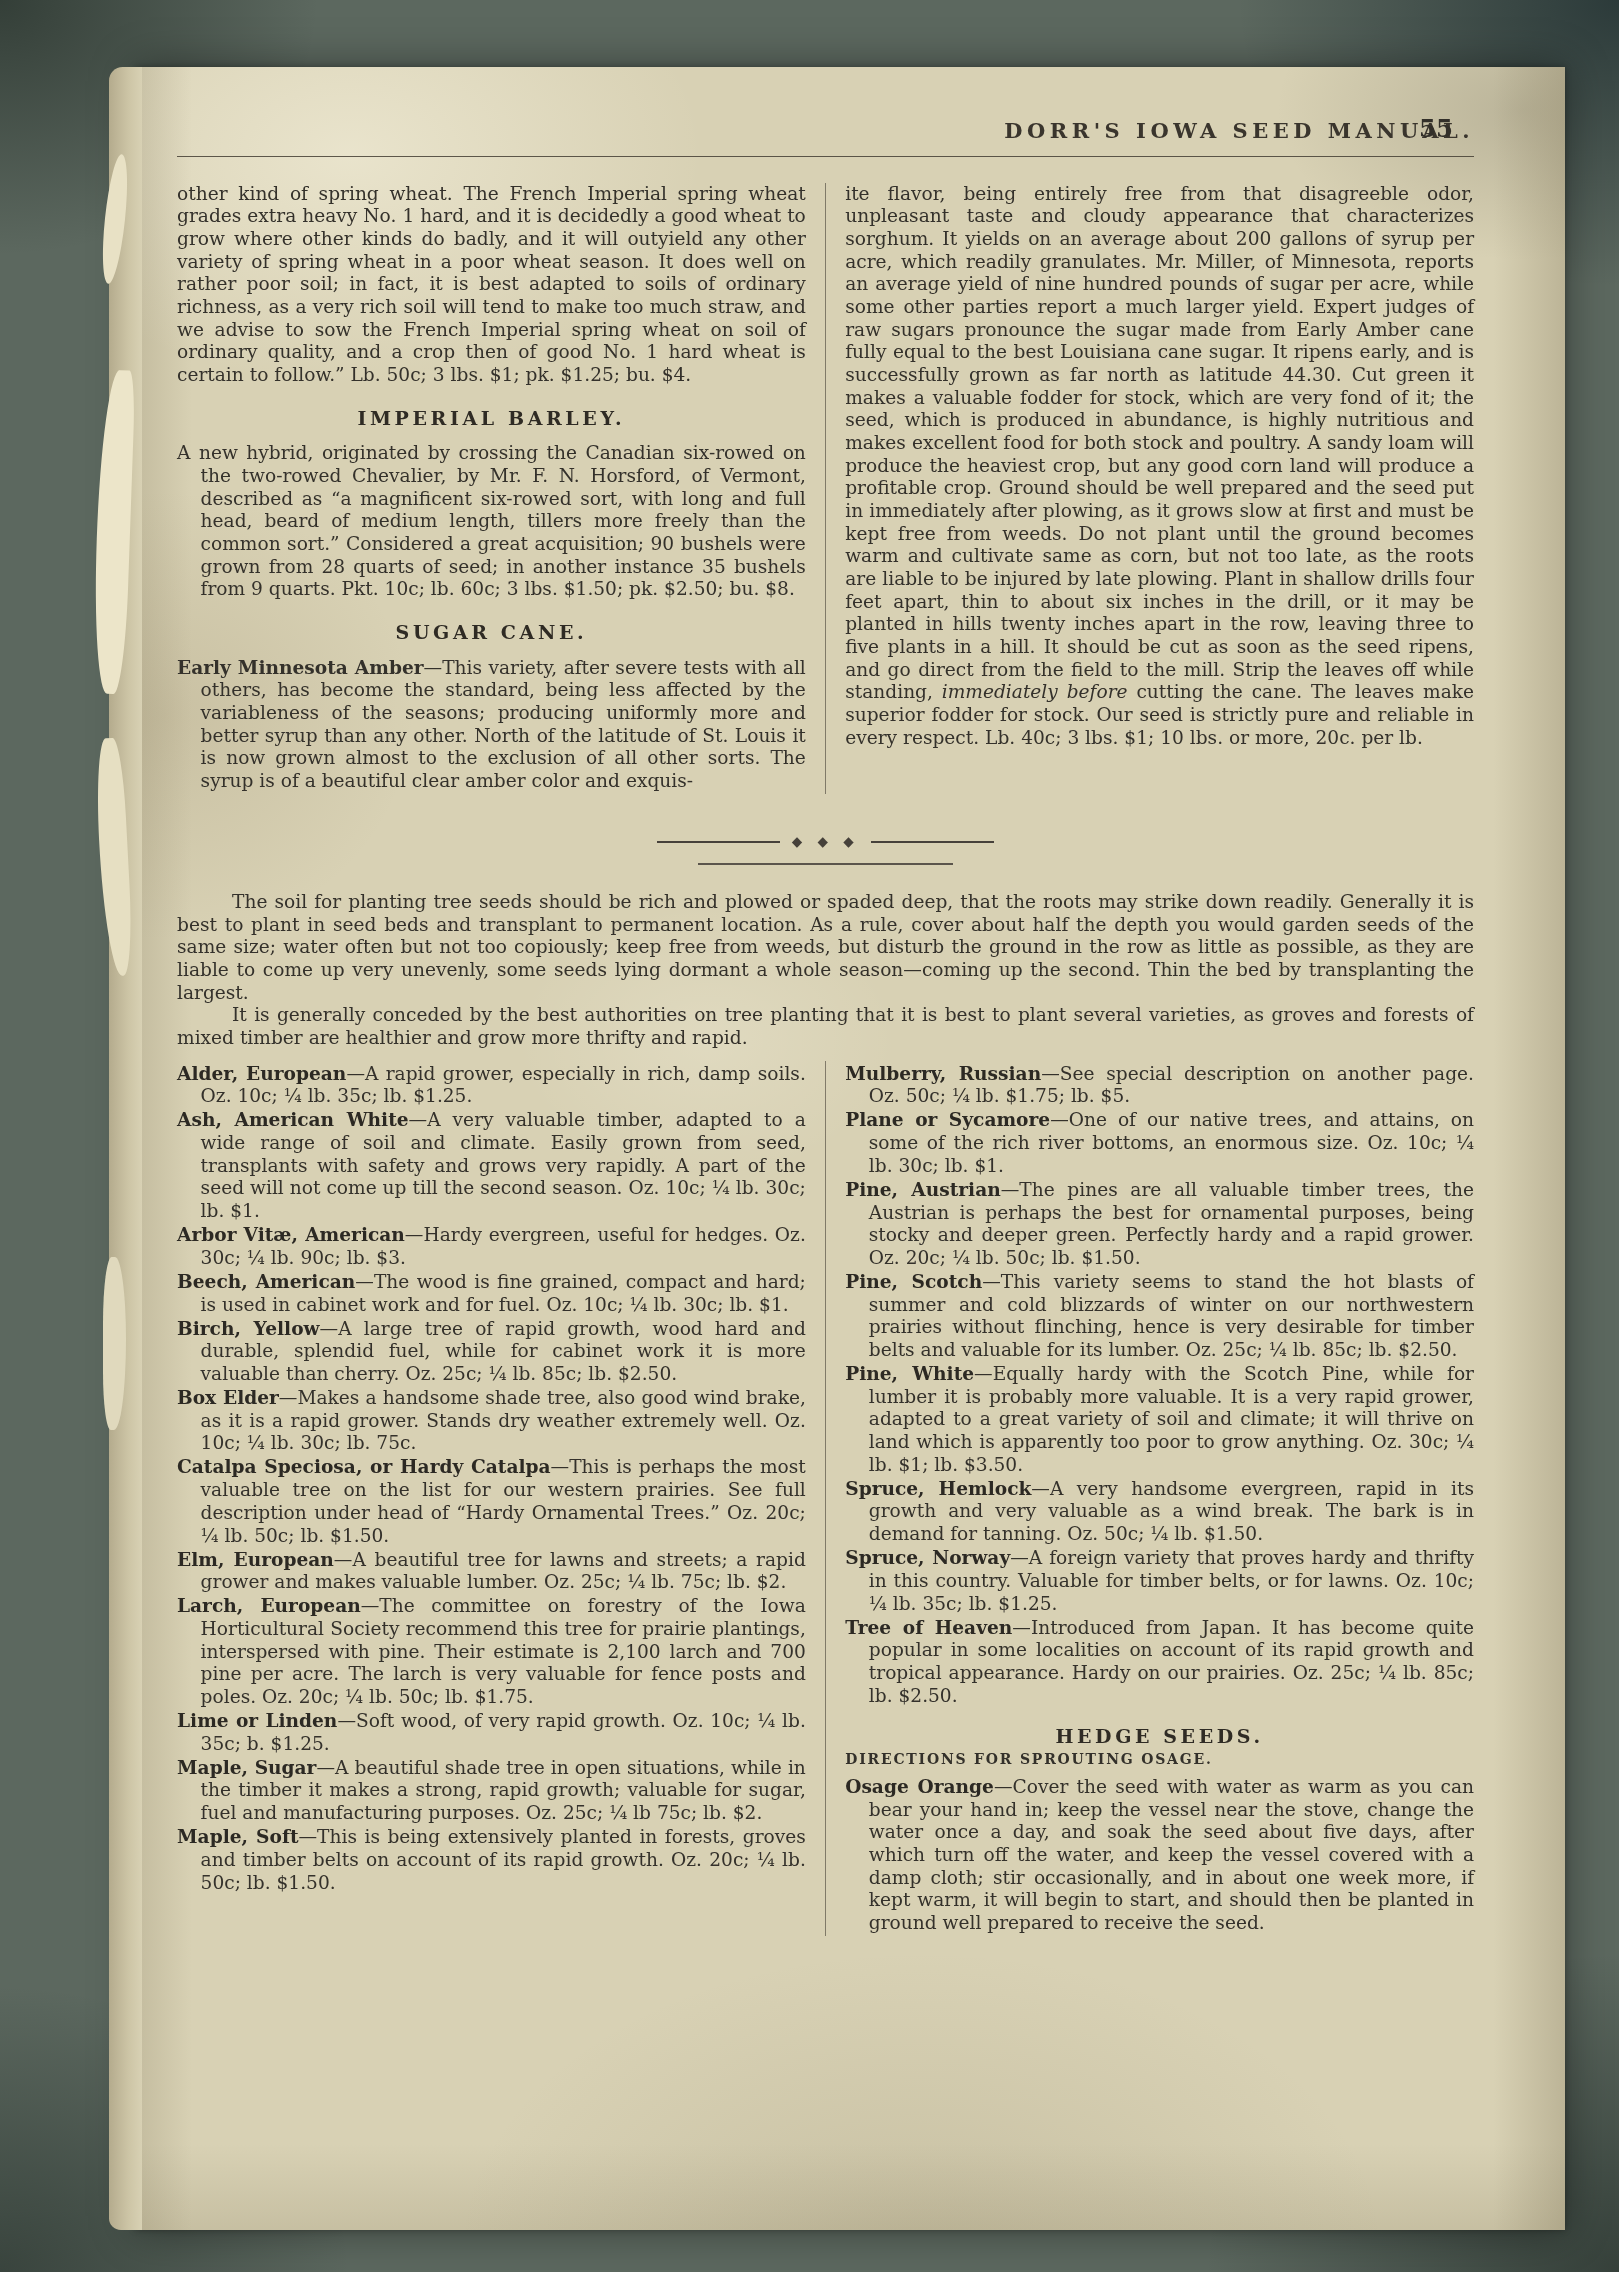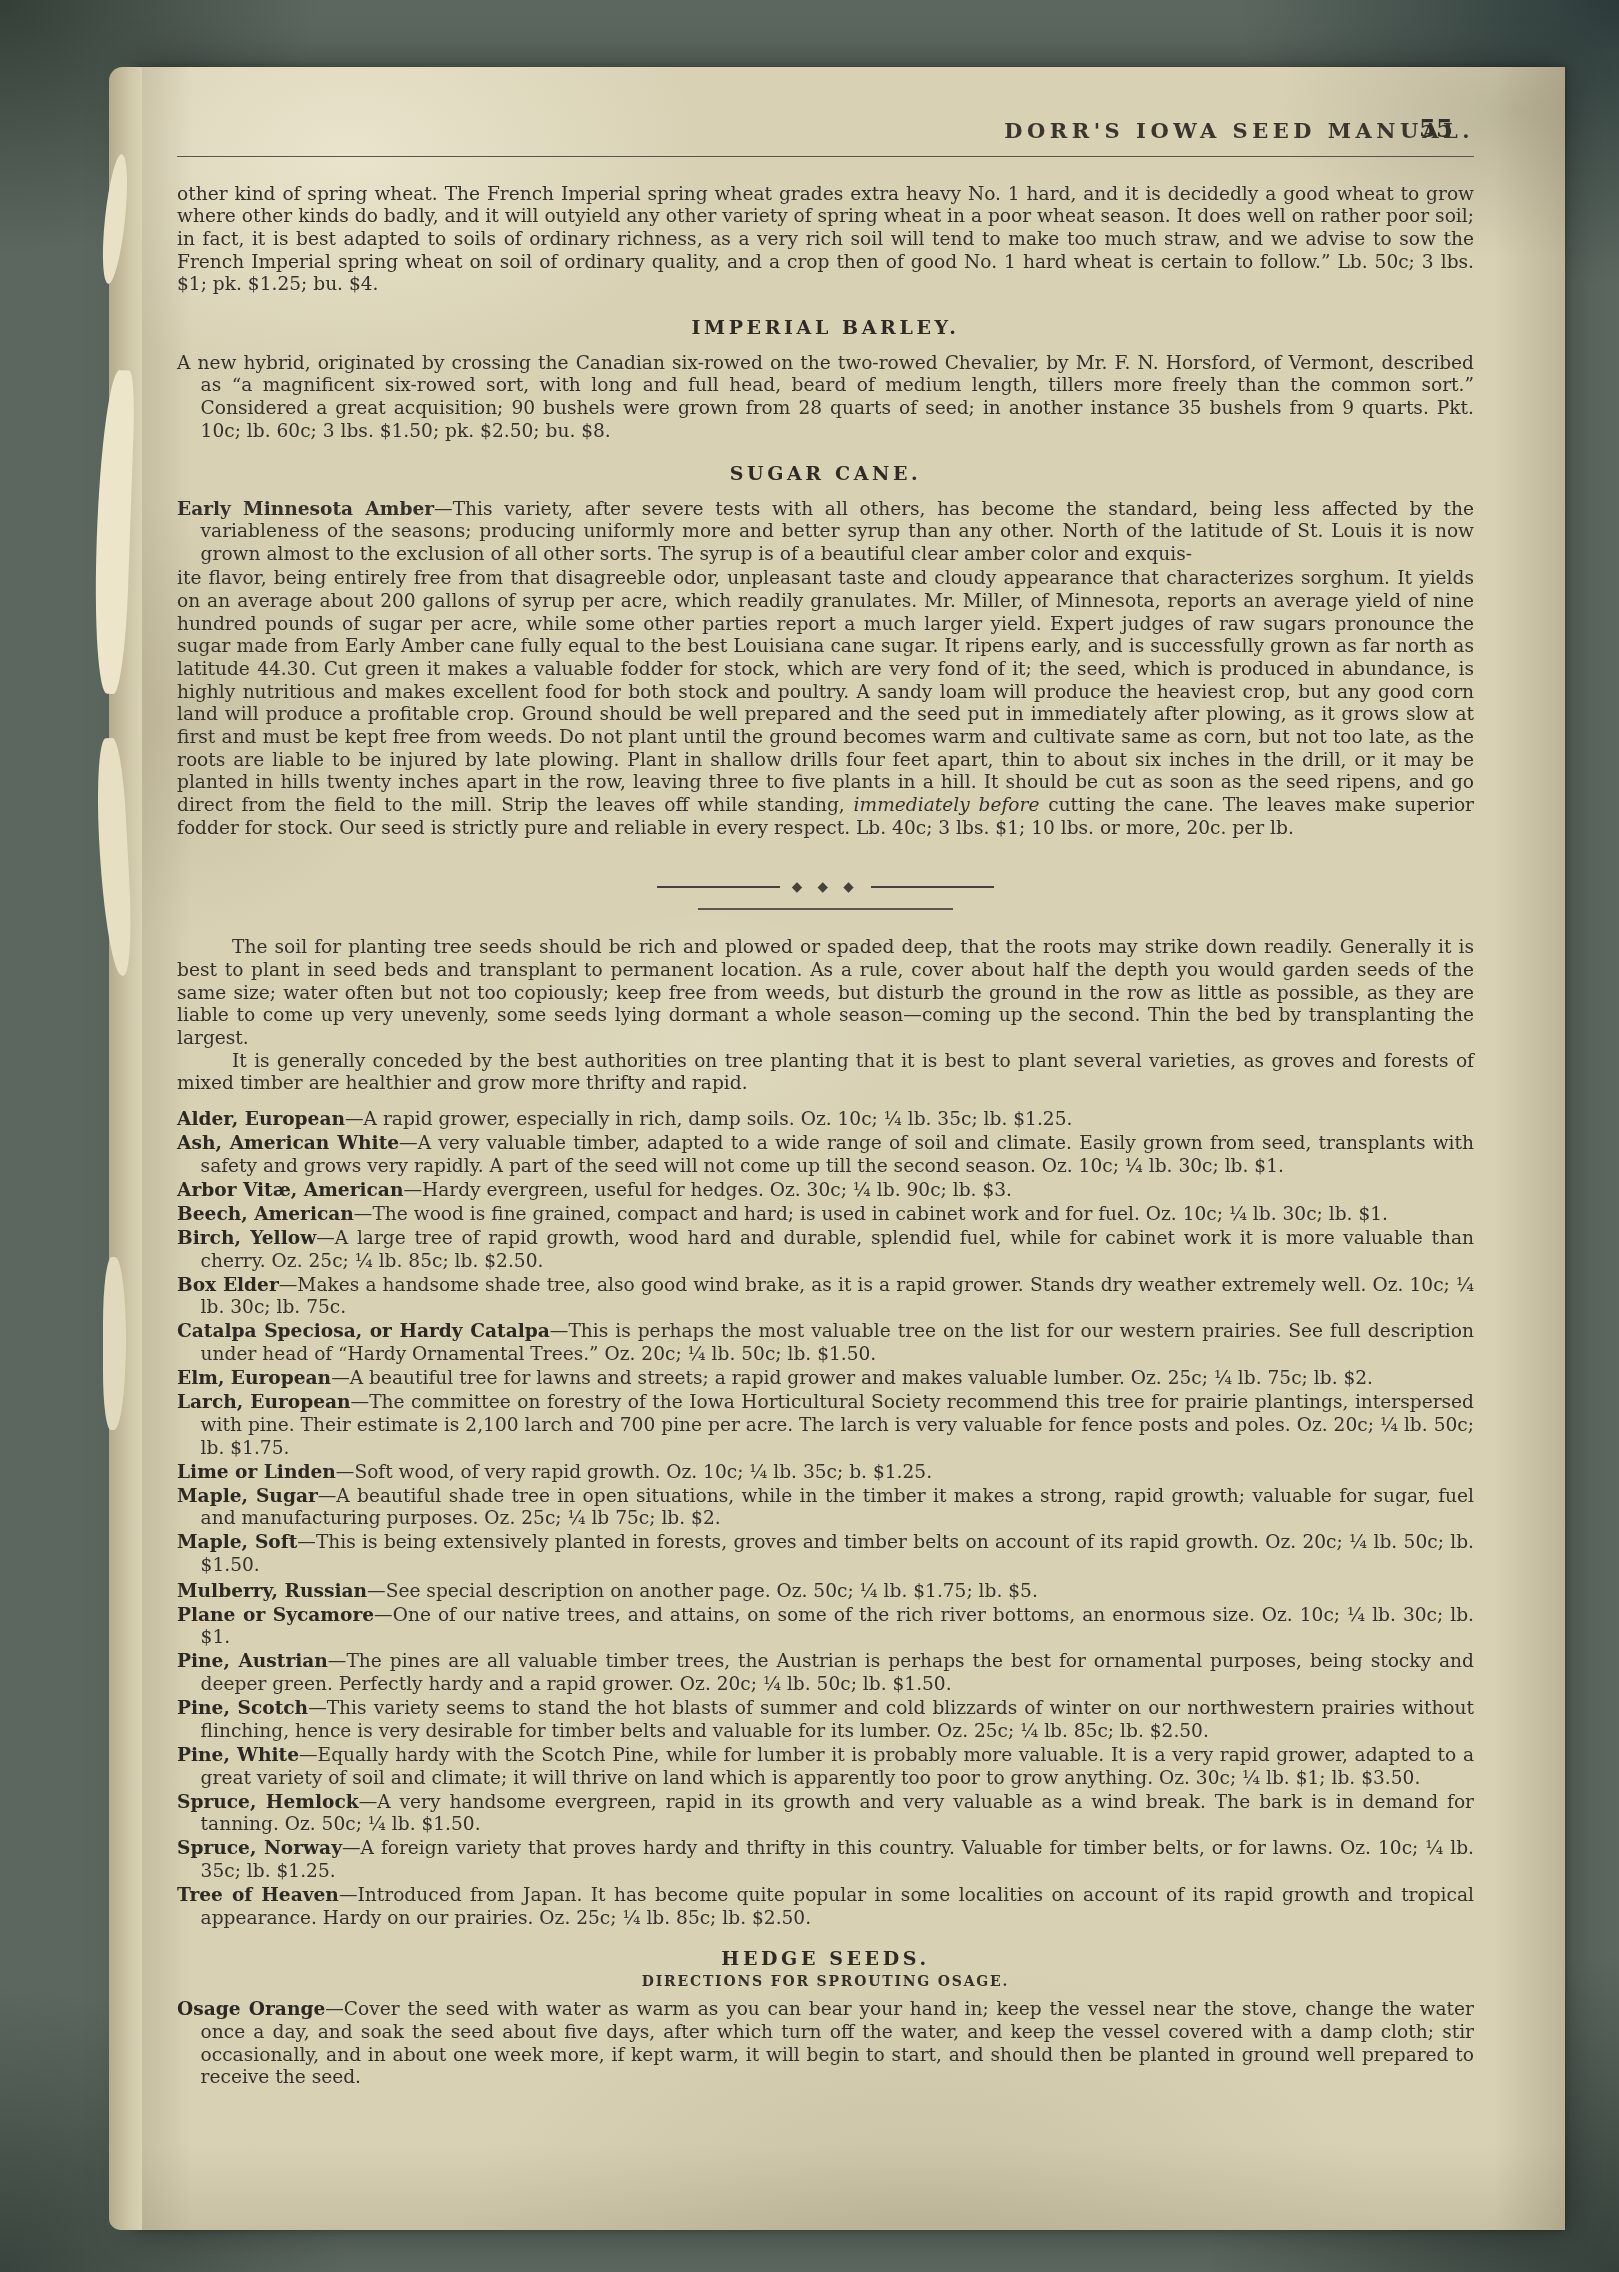--- a/index.html
+++ b/index.html
@@ -56,34 +56,34 @@
     text-align: right;
     font-size: 21px; font-weight: bold; letter-spacing: 4.5px;
     color: #3a352d;
   }
   .page-number {
     position: absolute; right: 21px; top: -3.6px;
     font-size: 24.5px; font-weight: bold; color: #322f29;
   }
   .header-rule { height: 1.4px; background: rgba(68,62,52,0.85); margin-top: 12.7px; }
 
-  .two-col { display: flex; align-items: stretch; flex-direction: column; }
+  .two-col { display: flex; align-items: stretch; }
   .top-section { margin-top: 25.5px; }
   .col { flex: 1 1 0; min-width: 0; }
   .col-divider { width: 1.4px; background: rgba(70,64,54,0.6); margin: 0 19px; }
 
   p { margin: 0; font-size: 18.6px; line-height: 1.22; text-align: justify; color: #34312b; }
   .hang { padding-left: 23.6px; text-indent: -23.6px; margin: 1.4px 0; }
   .sec-heading {
     font-size: 19px; font-weight: bold; letter-spacing: 3.6px;
     text-align: center; margin: 20px 0 13.6px; color: #2f2b24;
   }
   .sub-heading {
     font-size: 14px; font-weight: bold; letter-spacing: 1.8px;
-    text-align: center; margin: 4.5px 0 9px; color: #33302a;
+    margin: 4.5px 0 9px; color: #33302a;
   }
   .sec-heading.tight { margin: 17.3px 0 3.6px; }
 
   .ornament {
     margin: 41px 0 11.8px;
     display: flex; align-items: center; justify-content: center; gap: 11.8px;
   }
   .orn-line { width: 123px; height: 1.8px; background: #46413a; }
   .orn-diamonds { font-size: 13.6px; color: #46413a; letter-spacing: 5.5px; line-height: 1; }
 

